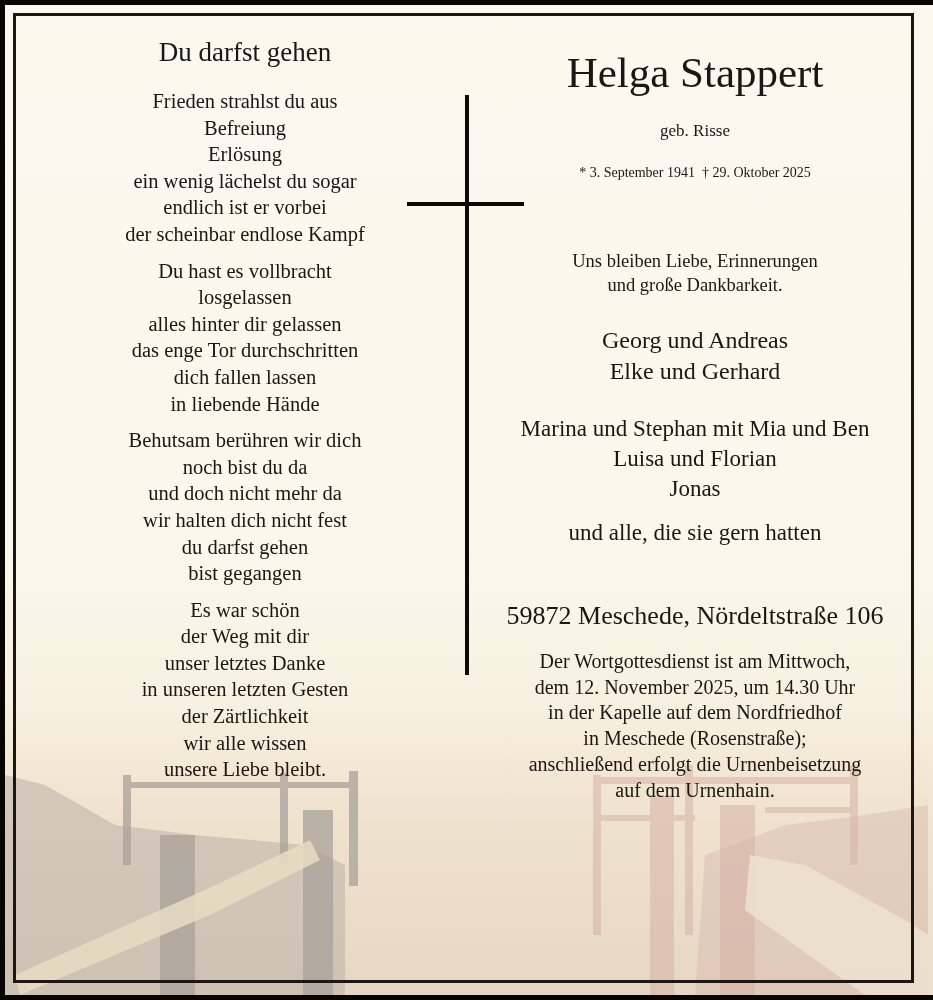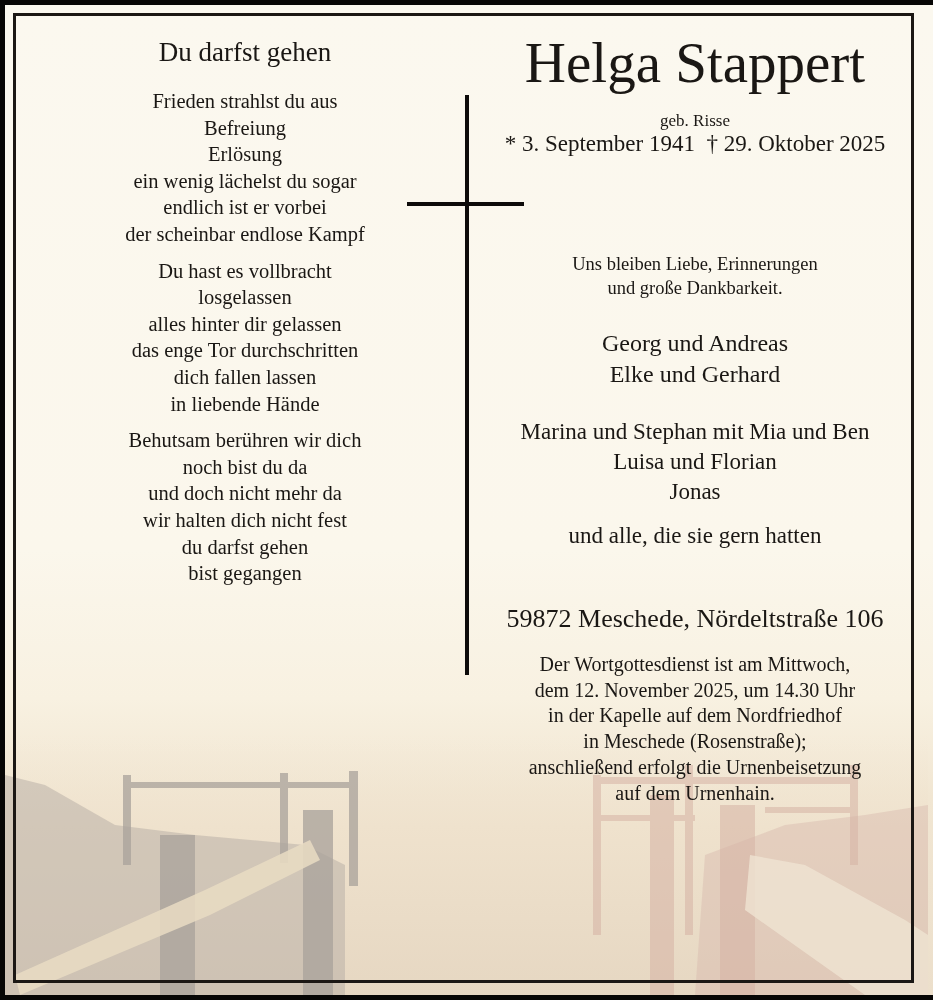--- a/index.html
+++ b/index.html
@@ -22,24 +22,24 @@
   }
   .col-left {
     position: absolute; left: 40px; top: 30px; width: 400px; text-align: center;
   }
   .poem-title { font-size: 27px; line-height: 34px; margin: 0 0 19px 0; }
   .stanza { font-size: 20.5px; line-height: 26.6px; margin: 0 0 10px 0; }
   .stanza div { white-space: nowrap; }
   .col-right {
     position: absolute; left: 475px; top: 30px; width: 430px; text-align: center;
   }
-  .name { font-size: 57px; line-height: 52px; margin-top: 2px; }
+  .name { font-size: 43px; line-height: 52px; margin-top: 12px; }
   .maiden { font-size: 17px; line-height: 22px; margin-top: 21px; }
-  .dates { font-size: 23px; line-height: 24px; }
-  .thanks { font-size: 18.5px; line-height: 24px; margin-top: 96px; }
+  .dates { font-size: 14px; line-height: 24px; margin-top: 19px; }
+  .thanks { font-size: 18.5px; line-height: 24px; margin-top: 64px; }
   .family1 { font-size: 24px; line-height: 31px; margin-top: 28px; }
   .family2 { font-size: 23px; line-height: 30px; margin-top: 27px; }
   .family3 { font-size: 23px; line-height: 30px; margin-top: 14px; }
   .address { font-size: 26px; line-height: 26px; margin-top: 55px; }
   .service { font-size: 20px; line-height: 25.7px; margin-top: 20px; }
   .cross-v { position: absolute; left: 460px; top: 90px; width: 4px; height: 580px; background: #0d0b0a; }
   .cross-h { position: absolute; left: 402px; top: 197px; width: 117px; height: 4px; background: #0d0b0a; }
 </style>
 </head>
 <body>
@@ -104,20 +104,29 @@
 
     <div class="stanza">
       <div>Behutsam berühren wir dich</div>
       <div>noch bist du da</div>
       <div>und doch nicht mehr da</div>
       <div>wir halten dich nicht fest</div>
       <div>du darfst gehen</div>
       <div>bist gegangen</div>
     </div>
 
+    <div class="stanza">
+      <div>Es war schön</div>
+      <div>der Weg mit dir</div>
+      <div>unser letztes Danke</div>
+      <div>in unseren letzten Gesten</div>
+      <div>der Zärtlichkeit</div>
+      <div>wir alle wissen</div>
+      <div>unsere Liebe bleibt.</div>
+    </div>
   </div>
 
   <div class="cross-v"></div>
   <div class="cross-h"></div>
 
   <div class="col-right">
     <div class="name">Helga Stappert</div>
     <div class="maiden">geb. Risse</div>
     <div class="dates" style="white-space:pre;">* 3. September 1941  † 29. Oktober 2025</div>
 

